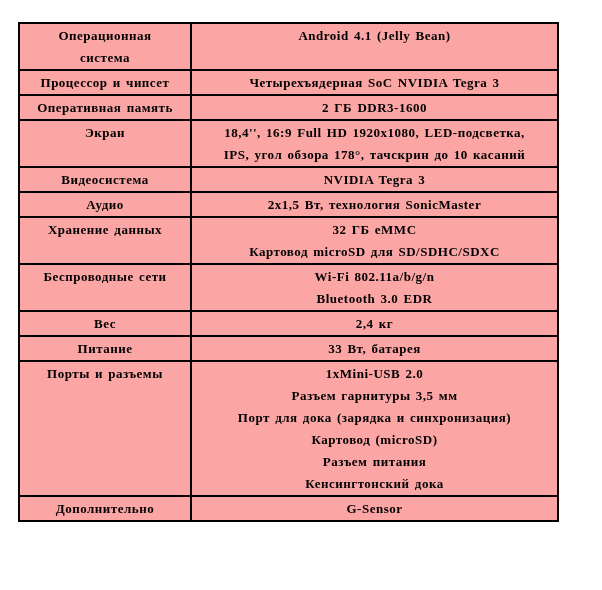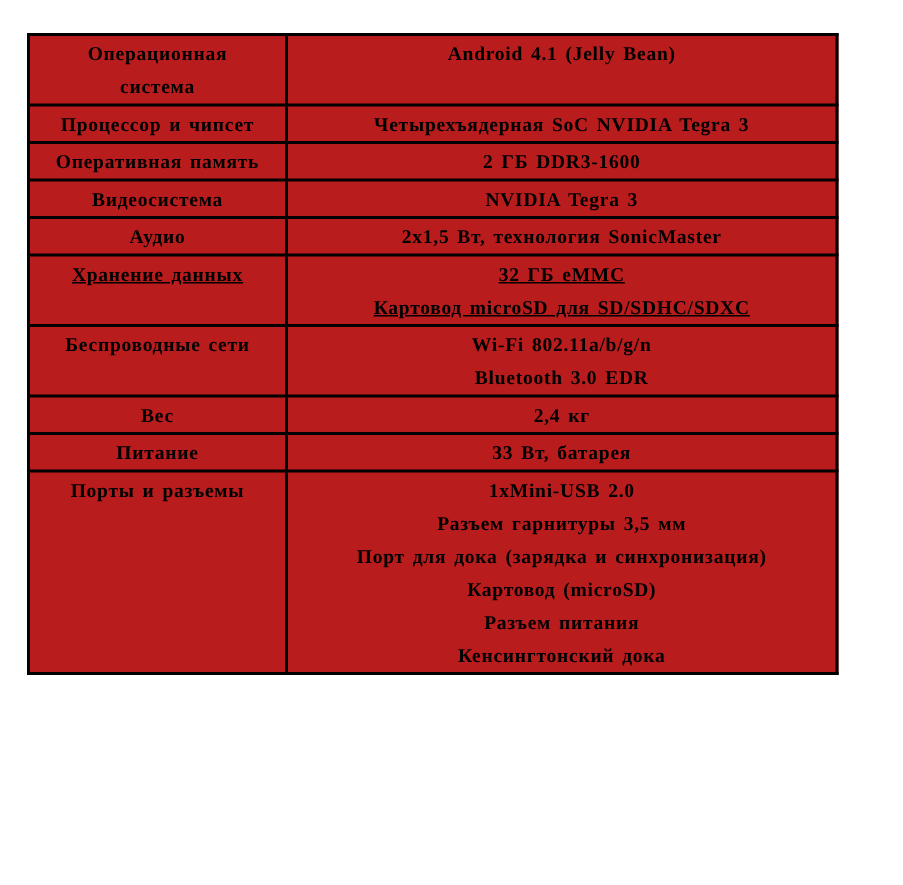--- a/index.html
+++ b/index.html
@@ -14,21 +14,21 @@
     font-family: "Liberation Serif", "DejaVu Serif", serif;
     color: #000000;
   }
   table.spec-table {
     position: absolute;
     left: 18px;
     top: 22px;
     width: 539px;
     border-collapse: collapse;
     table-layout: fixed;
-    background: #b91c1c;
+    background: #fca5a5;
   }
   table.spec-table td {
     border: 2px solid #000000;
     vertical-align: top;
     text-align: center;
     padding: 1px 2px 0 2px;
     font-size: 13px;
     font-weight: bold;
     letter-spacing: 0.5px;
     word-spacing: 1.5px;
@@ -40,21 +40,21 @@
     line-height: 22px;
     white-space: nowrap;
   }
   
   tr.r0  { height: 44px; }
   tr.r1  { height: 18px; }
   tr.r2  { height: 23px; }
   tr.r3  { height: 44px; }
   tr.r4  { height: 25px; }
   tr.r5  { height: 22px; margin-top: 40px; }
-  tr.r6  { height: 46px; text-decoration: underline; }
+  tr.r6  { height: 46px; }
   tr.r7  { height: 46px; }
   tr.r8  { height: 20px; }
   tr.r9  { height: 25px; padding-left: 38px; }
   tr.r10 { height: 134px; border-radius: 15px; }
   tr.r11 { height: 24px; }
 </style>
 </head>
 <body>
 
 <table class="spec-table">
@@ -81,20 +81,29 @@
 
     <tr class="r2">
       <td class="label-cell">
         <div class="line">Оперативная память</div>
       </td>
       <td class="value-cell">
         <div class="line">2 ГБ DDR3-1600</div>
       </td>
     </tr>
 
+    <tr class="r3">
+      <td class="label-cell">
+        <div class="line">Экран</div>
+      </td>
+      <td class="value-cell">
+        <div class="line">18,4'', 16:9 Full HD 1920x1080, LED-подсветка,</div>
+        <div class="line">IPS, угол обзора 178°, тачскрин до 10 касаний</div>
+      </td>
+    </tr>
 
     <tr class="r4">
       <td class="label-cell">
         <div class="line">Видеосистема</div>
       </td>
       <td class="value-cell">
         <div class="line">NVIDIA Tegra 3</div>
       </td>
     </tr>
 
@@ -152,15 +161,23 @@
       <td class="value-cell">
         <div class="line">1xMini-USB 2.0</div>
         <div class="line">Разъем гарнитуры 3,5 мм</div>
         <div class="line">Порт для дока (зарядка и синхронизация)</div>
         <div class="line">Картовод (microSD)</div>
         <div class="line">Разъем питания</div>
         <div class="line">Кенсингтонский дока</div>
       </td>
     </tr>
 
+    <tr class="r11">
+      <td class="label-cell">
+        <div class="line">Дополнительно</div>
+      </td>
+      <td class="value-cell">
+        <div class="line">G-Sensor</div>
+      </td>
+    </tr>
 
   </tbody>
 </table>
 
 </body></html>

